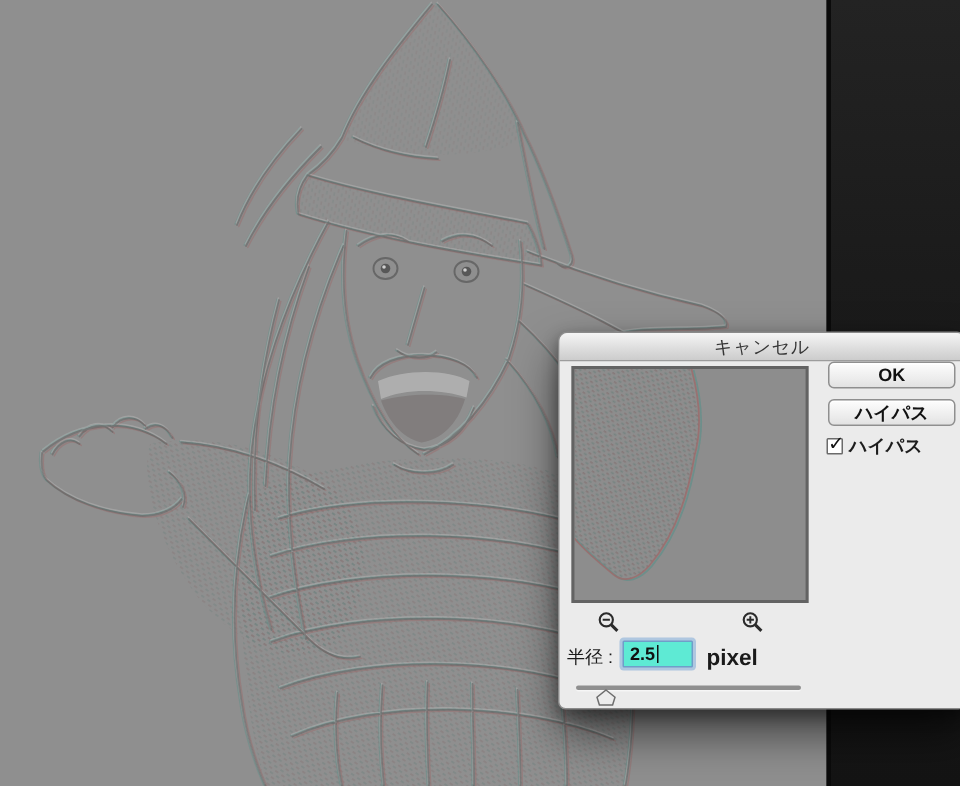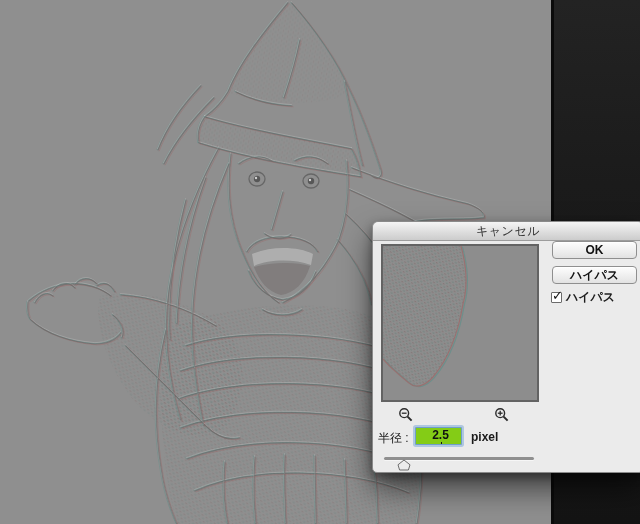--- a/index.html
+++ b/index.html
@@ -28,26 +28,26 @@
 
   .zoom-row { position:absolute; left:8px; top:184px; width:158px; height:18px; }
   .zoom-btn { position:absolute; top:1px; width:16px; height:16px; background:none; border:none;
               padding:0; cursor:pointer; }
   .zoom-out { left:17px; } .zoom-in { left:113px; }
   .zoom-level { position:absolute; left:0; right:0; top:2px; text-align:center;
                 font-size:12px; font-weight:700; color:#222; }
 
   .radius-row { position:absolute; left:0; top:205px; width:272px; height:19px; }
   .radius-label { position:absolute; left:5px; top:3px; font-size:12px; font-weight:400; color:#1a1a1a; }
-  .radius-field { position:absolute; left:42px; top:0; width:47px; height:18px; background:#84cc16;
+  .radius-field { position:absolute; left:42px; top:0; width:47px; height:18px; background:#5eead4;
                   border:1px solid #6f9ec9; box-shadow:0 0 0 2px rgba(125,170,215,.55);
-                  border-radius:1px; display:flex; align-items:center; padding-left:4px;flex-direction:column; }
+                  border-radius:1px; display:flex; align-items:center; padding-left:4px; }
   .radius-field .val { font-size:12px; font-weight:700; color:#111; }
   .caret { display:inline-block; width:1px; height:12px; background:#111; margin-left:1px; }
-  .radius-unit { position:absolute; left:98px; top:3px; font-size:12px; font-weight:700; color:#1a1a1a; }
+  .radius-unit { position:absolute; left:98px; top:3px; font-size:15px; font-weight:700; color:#1a1a1a; }
 
   .slider { position:absolute; left:11px; top:233px; width:150px; height:16px; }
   .slider-track { position:absolute; left:0; top:2px; width:150px; height:3px;
                   background:#8f8f8f; border-radius:2px; box-shadow:0 1px 0 rgba(255,255,255,.55); }
   .slider-thumb { position:absolute; left:13px; top:4px; }
 
   .btn { position:absolute; left:179px; width:85px; height:18px;
          background:linear-gradient(#fdfdfd, #ebebeb 70%, #e2e2e2);
          border:1px solid #8f8f8f; border-radius:4px;
          font-family:inherit; font-size:12px; font-weight:700; color:#111;

